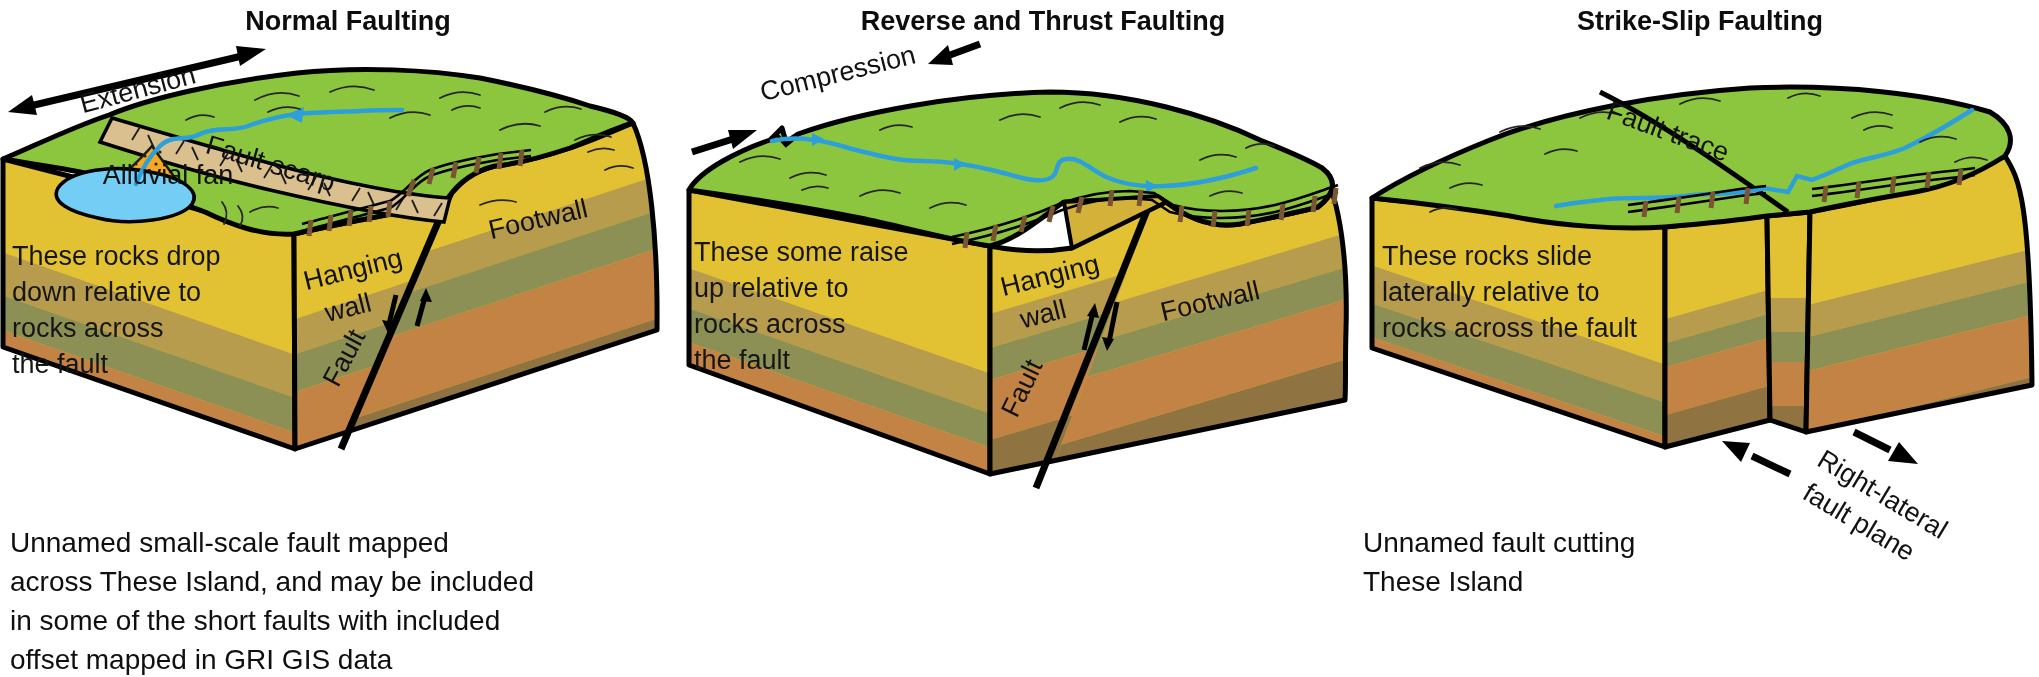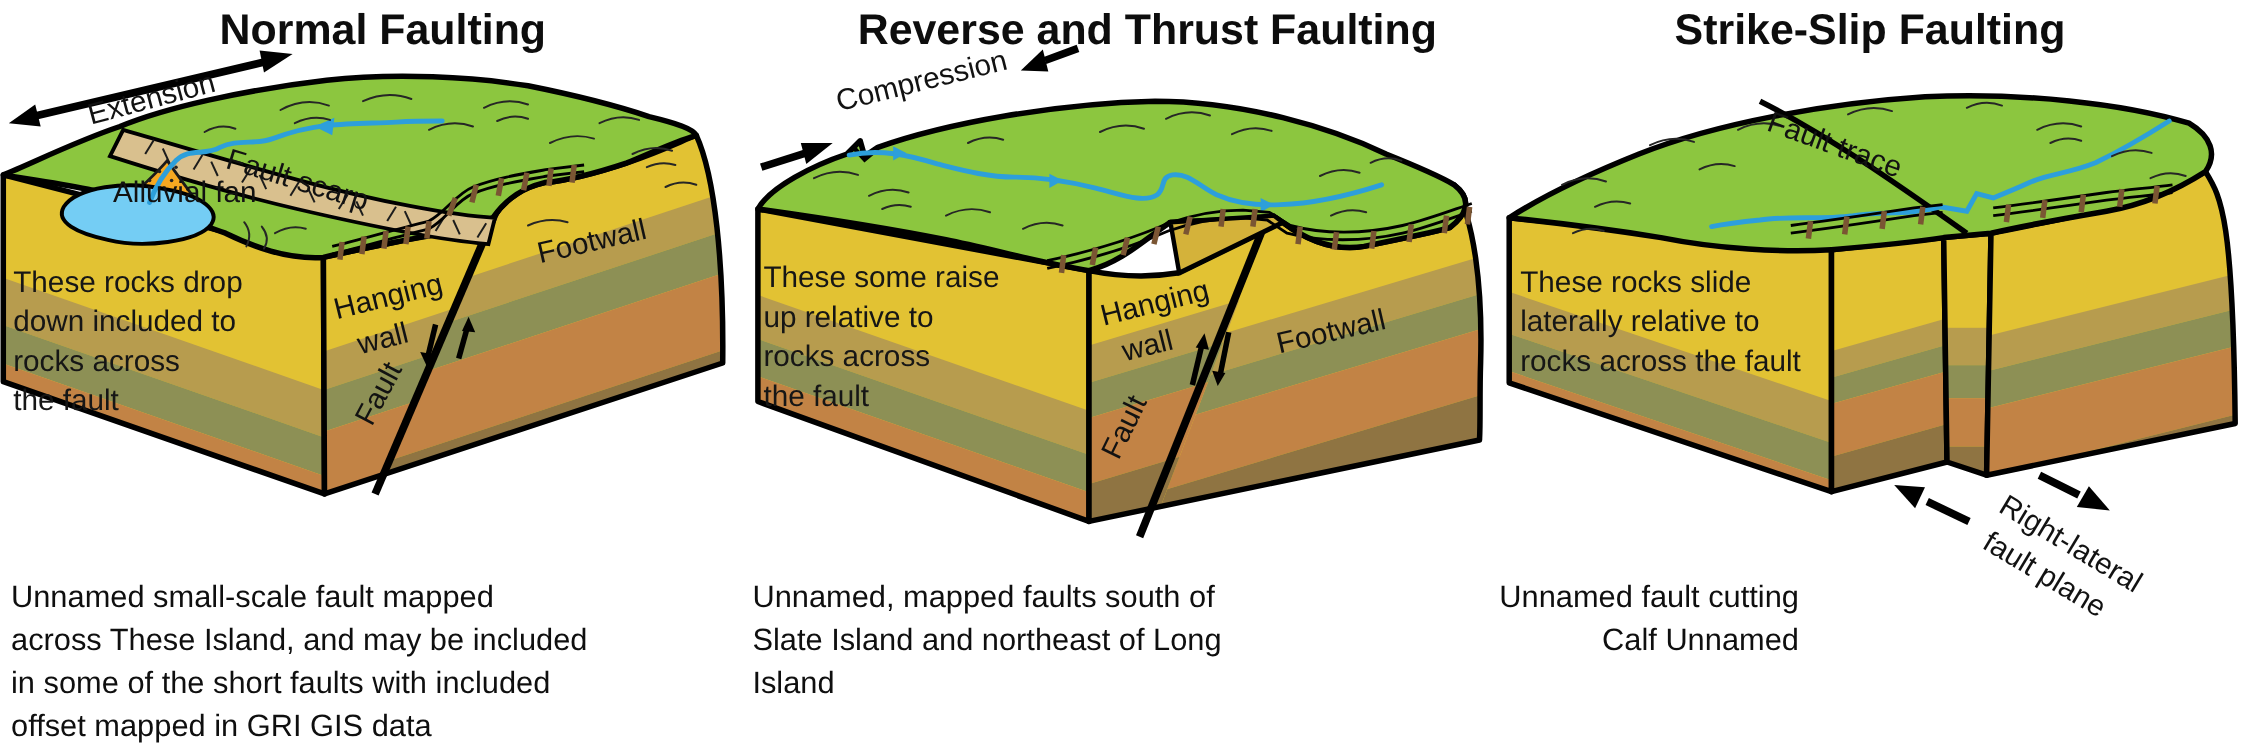--- a/index.html
+++ b/index.html
@@ -1,20 +1,20 @@
 <!DOCTYPE html>
 <html><head>
 <meta charset="utf-8">
 <style>
   html,body{margin:0;padding:0;background:#fff;}
   .stage{position:relative;width:2039px;height:677px;background:#ffffff;overflow:hidden;
          font-family:"Liberation Sans",sans-serif;}
   .stage svg{position:absolute;left:0;top:0;}
   .panel-title{position:absolute;top:6px;transform:translateX(-50%);
-    font-size:39px;font-weight:bold;color:#0d0d0d;white-space:nowrap;}
+    font-size:27px;font-weight:bold;color:#0d0d0d;white-space:nowrap;}
   .face-text{position:absolute;font-size:27px;line-height:36px;color:#161616;white-space:nowrap;}
   .caption{position:absolute;font-size:28px;line-height:39px;color:#0f0f0f;white-space:nowrap;}
   .caption span,.face-text span{display:block;}
   svg text{font-family:"Liberation Sans",sans-serif;fill:#121212;}
   .lbl{font-size:27px;}
   .outl{fill:none;stroke:#000;stroke-width:5;stroke-linejoin:round;}
   .squig{fill:none;stroke:#262626;stroke-width:1.8;stroke-linecap:round;}
   .rail{fill:none;stroke:#000;stroke-width:2.6;}
   .tie{stroke:#7A5533;stroke-width:5;}
   .riv{fill:none;stroke:#2D9FDB;stroke-width:4.5;stroke-linecap:round;}
@@ -366,21 +366,21 @@
     </g>
   </g>
 </svg>
 
   <div class="panel-title" style="left:348px;">Normal Faulting</div>
   <div class="panel-title" style="left:1043px;">Reverse and Thrust Faulting</div>
   <div class="panel-title" style="left:1700px;">Strike-Slip Faulting</div>
 
   <div class="face-text" style="left:12px;top:222px;margin-top:16px;">
     <span>These rocks drop</span>
-    <span>down included to</span>
+    <span>down relative to</span>
     <span>rocks across</span>
     <span>the fault</span>
   </div>
   <div class="face-text" style="left:694px;top:234px;">
     <span>These some raise</span>
     <span>up relative to</span>
     <span>rocks across</span>
     <span>the fault</span>
   </div>
   <div class="face-text" style="left:1382px;top:238px;">
@@ -388,22 +388,17 @@
     <span>laterally relative to</span>
     <span>rocks across the fault</span>
   </div>
 
   <div class="caption" style="left:10px;top:523px;">
     <span>Unnamed small-scale fault mapped</span>
     <span>across These Island, and may be included</span>
     <span>in some of the short faults with included</span>
     <span>offset mapped in GRI GIS data</span>
   </div>
-  <div class="caption" style="left:684px;top:523px;">
-    <span>Unnamed, mapped faults south of</span>
-    <span>Slate Island and northeast of Long</span>
-    <span>Island</span>
-  </div>
-  <div class="caption" style="left:1363px;top:523px;text-align:right;">
+  <div class="caption" style="left:1363px;top:523px;">
     <span>Unnamed fault cutting</span>
-    <span>Calf Unnamed</span>
+    <span>These Island</span>
   </div>
 </div>
 
 </body></html>

